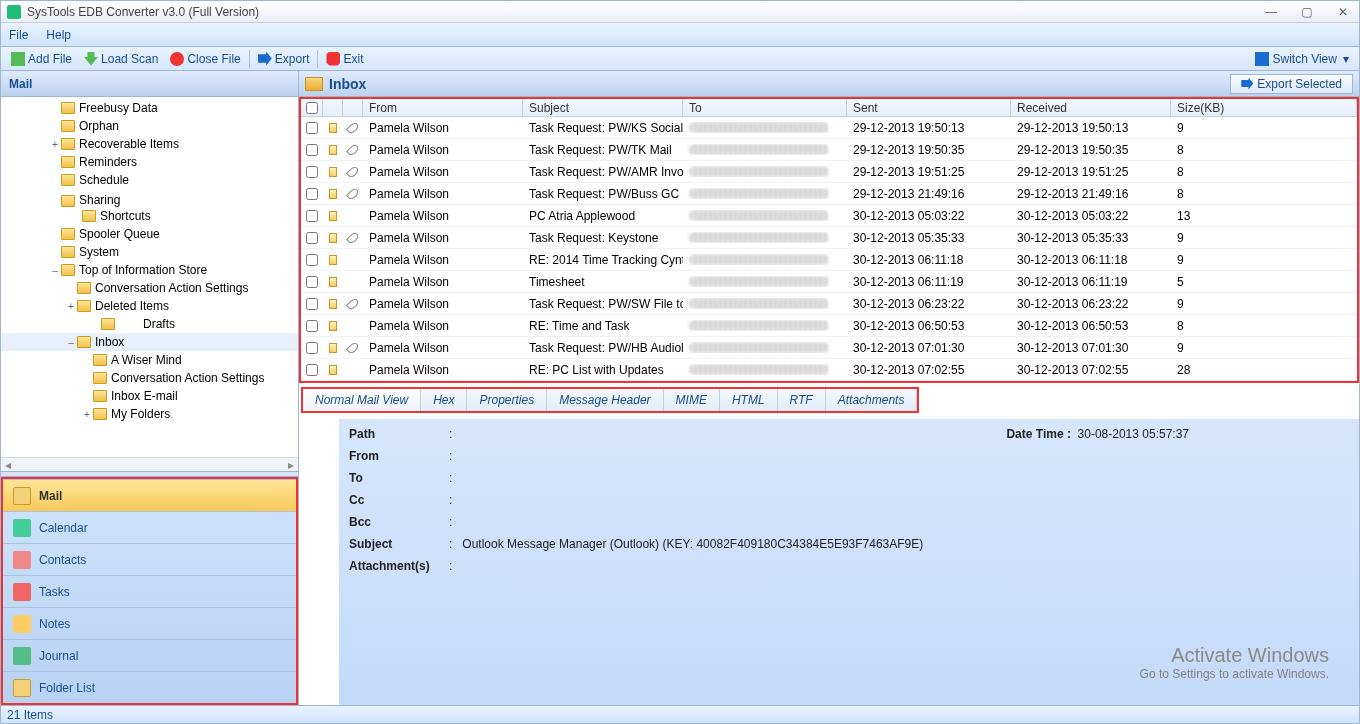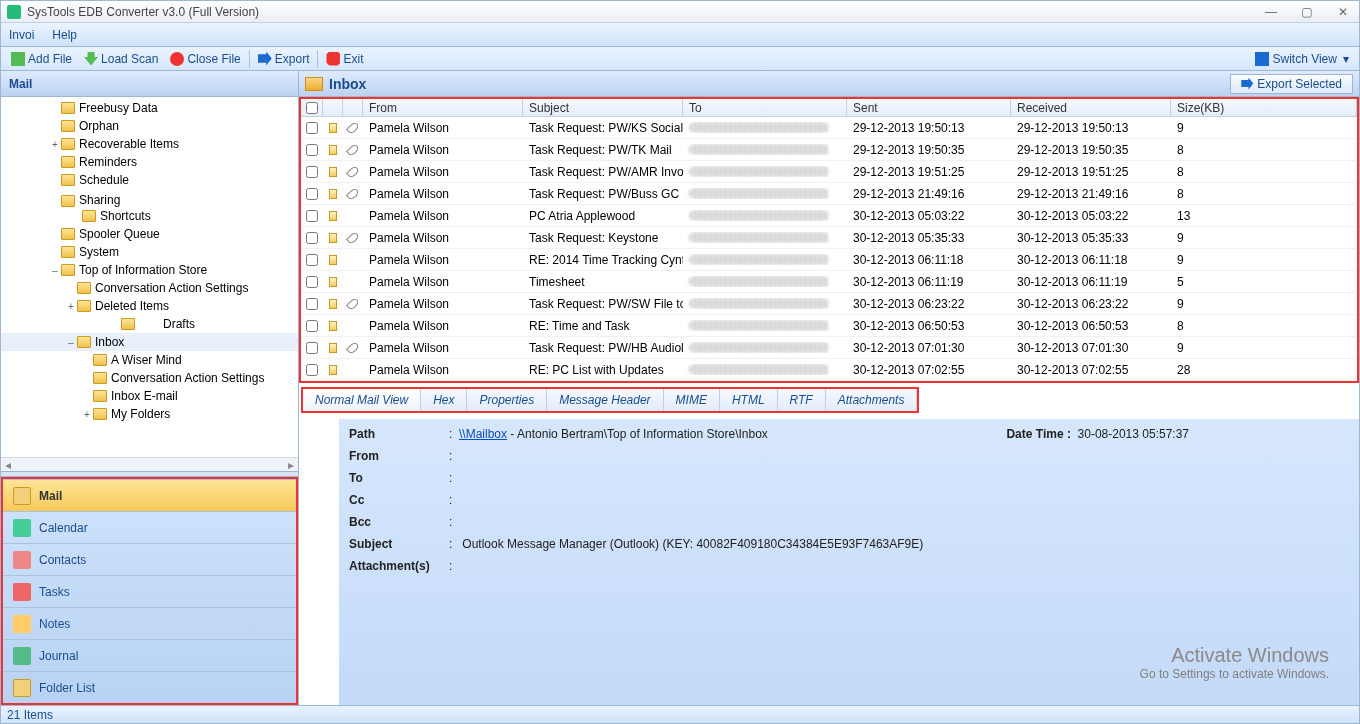--- a/index.html
+++ b/index.html
@@ -76,21 +76,21 @@
     <span class="icon"></span>
     <span class="title">SysTools EDB Converter v3.0 (Full Version)</span>
     <div class="ctrl">
       <span>—</span>
       <span>▢</span>
       <span>✕</span>
     </div>
   </div>
 
   <div class="menubar">
-    <span>Invoi</span>
+    <span>File</span>
     <span>Help</span>
   </div>
 
   <div class="toolbar">
     <div class="tbtn">
         <span class="i i-add"></span>
         <span>Add File</span>
       </div>
     <div class="tbtn">
         <span class="i i-scan"></span>
@@ -177,21 +177,21 @@
           <div class="n" style="padding-left: 64px;">
             <span class="exp"></span>
             <span class="fld"></span>
             <span>Conversation Action Settings</span>
           </div>
           <div class="n" style="padding-left: 64px;">
             <span class="exp">+</span>
             <span class="fld"></span>
             <span>Deleted Items</span>
           </div>
-          <div class="n" style="padding-left: 84px; gap: 24px;">
+          <div class="n" style="padding-left: 64px; gap: 24px;">
             <span class="exp"></span>
             <span class="fld"></span>
             <span>Drafts</span>
           </div>
           <div class="n sel" style="padding-left: 64px;">
             <span class="exp">–</span>
             <span class="fld"></span>
             <span>Inbox</span>
           </div>
           <div class="n" style="padding-left: 80px;">
@@ -506,21 +506,20 @@
           <div class="tab">MIME</div>
           <div class="tab">HTML</div>
           <div class="tab">RTF</div>
           <div class="tab">Attachments</div>
         </div>
 
       <div class="detail" style="position:relative;">
         <div class="line">
           <span class="lbl">Path</span>
           <span class="col">:</span>
-          <span class="val"><a href="#">\\Mailbox</a><span> - Antonio Bertram\Top of Information Store\Inbox</span></span>
           <span class="dt"><b>Date Time :</b>&nbsp;&nbsp;<span>30-08-2013 05:57:37</span></span>
         </div>
         <div class="line">
             <span class="lbl">From</span>
             <span class="col">:</span>
           </div>
         <div class="line">
             <span class="lbl">To</span>
             <span class="col">:</span>
           </div>

